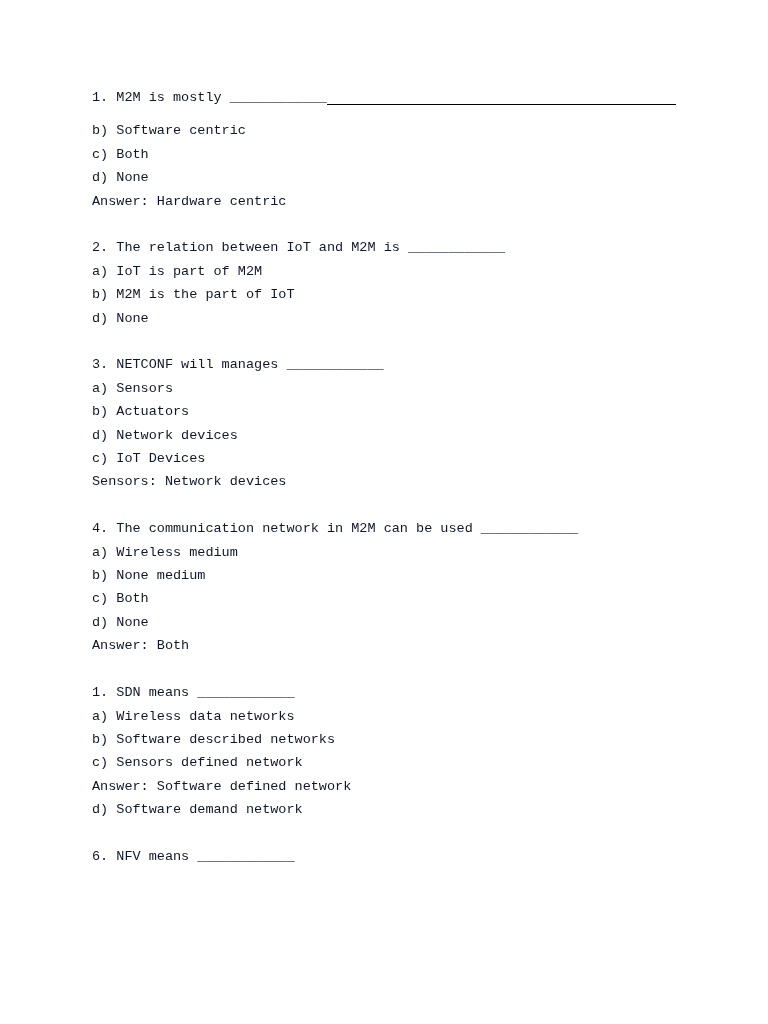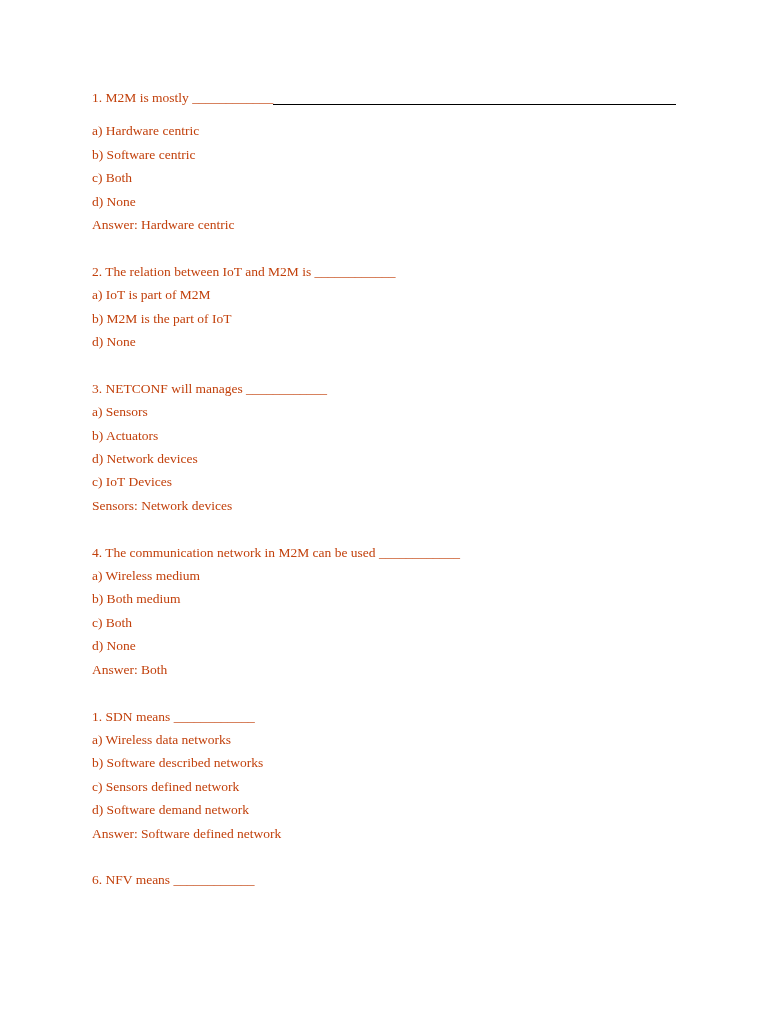--- a/index.html
+++ b/index.html
@@ -7,24 +7,24 @@
     padding: 0;
     background: #ffffff;
   }
   .page {
     position: relative;
     width: 768px;
     height: 896px;
     box-sizing: border-box;
     background: #ffffff;
     padding: 86px 92px 0 92px;
-    font-family: Liberation Serif, serif;
+    font-family: Liberation Mono, monospace;
     font-size: 13.5px;
     line-height: 23.4px;
-    color: #c2410c;
+    color: #0f172a;
     overflow: hidden;
   }
   .block {
     margin-bottom: 23.4px;
   }
   .qline {
     display: flex;
     align-items: flex-end;
     white-space: pre;
   }
@@ -47,21 +47,20 @@
 </head>
 <body>
 
 <div class="page">
 
   <div class="block">
     <div class="qline extra-gap">
       <span class="qtext">1. M2M is mostly ____________</span>
       <span class="rule"></span>
     </div>
-    <div class="line">a) Hardware centric</div>
     <div class="line">b) Software centric</div>
     <div class="line">c) Both</div>
     <div class="line">d) None</div>
     <div class="line">Answer: Hardware centric</div>
   </div>
 
   <div class="block">
     <div class="line">2. The relation between IoT and M2M is ____________</div>
     <div class="line">a) IoT is part of M2M</div>
     <div class="line">b) M2M is the part of IoT</div>
@@ -73,32 +72,32 @@
     <div class="line">a) Sensors</div>
     <div class="line">b) Actuators</div>
     <div class="line">d) Network devices</div>
     <div class="line">c) IoT Devices</div>
     <div class="line">Sensors: Network devices</div>
   </div>
 
   <div class="block">
     <div class="line">4. The communication network in M2M can be used ____________</div>
     <div class="line">a) Wireless medium</div>
-    <div class="line">b) Both medium</div>
+    <div class="line">b) None medium</div>
     <div class="line">c) Both</div>
     <div class="line">d) None</div>
     <div class="line">Answer: Both</div>
   </div>
 
   <div class="block">
     <div class="line">1. SDN means ____________</div>
     <div class="line">a) Wireless data networks</div>
     <div class="line">b) Software described networks</div>
     <div class="line">c) Sensors defined network</div>
+    <div class="line">Answer: Software defined network</div>
     <div class="line">d) Software demand network</div>
-    <div class="line">Answer: Software defined network</div>
   </div>
 
   <div class="block">
     <div class="line">6. NFV means ____________</div>
   </div>
 
 </div>
 
 </body></html>

